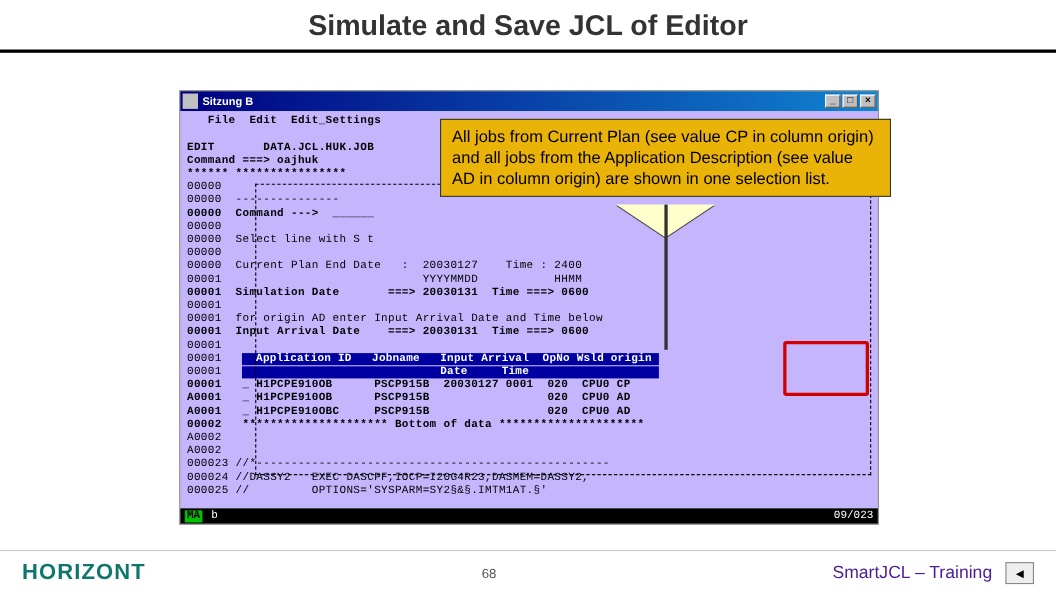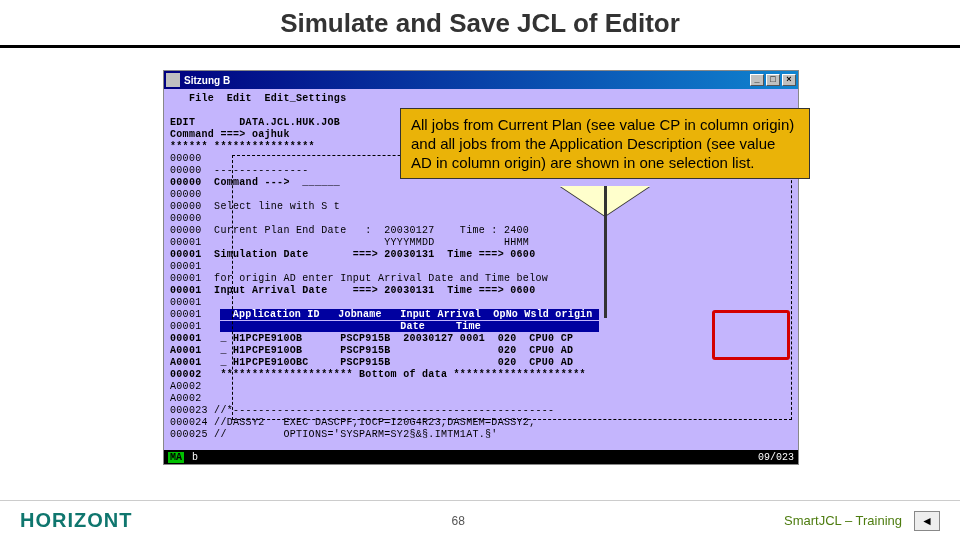--- a/index.html
+++ b/index.html
@@ -19,21 +19,21 @@
     padding: 8px 0 6px 0;
   }
   .title-rule {
     width: 100%;
     height: 3px;
     background: black;
     margin-bottom: 30px;
   }
   .terminal-window {
     position: absolute;
-    top: 70px;
+    top: 82px;
     left: 163px;
     width: 636px;
     height: 395px;
     border: 1px solid #888;
     background: #c0c0c0;
     display: flex;
     flex-direction: column;
   }
   .titlebar {
     height: 18px;
@@ -176,22 +176,22 @@
   .footer-center {
     font-size: 12px;
     color: #555;
   }
   .footer-right {
     display: flex;
     align-items: center;
     gap: 12px;
   }
   .footer-right-text {
-    font-size: 13px;
-    color: #4d7c0f;
+    font-size: 16px;
+    color: #4c1d95;
   }
   .nav-btn {
     width: 26px;
     height: 20px;
     border: 1px solid #888;
     background: #eee;
     display: flex;
     align-items: center;
     justify-content: center;
     font-size: 12px;

